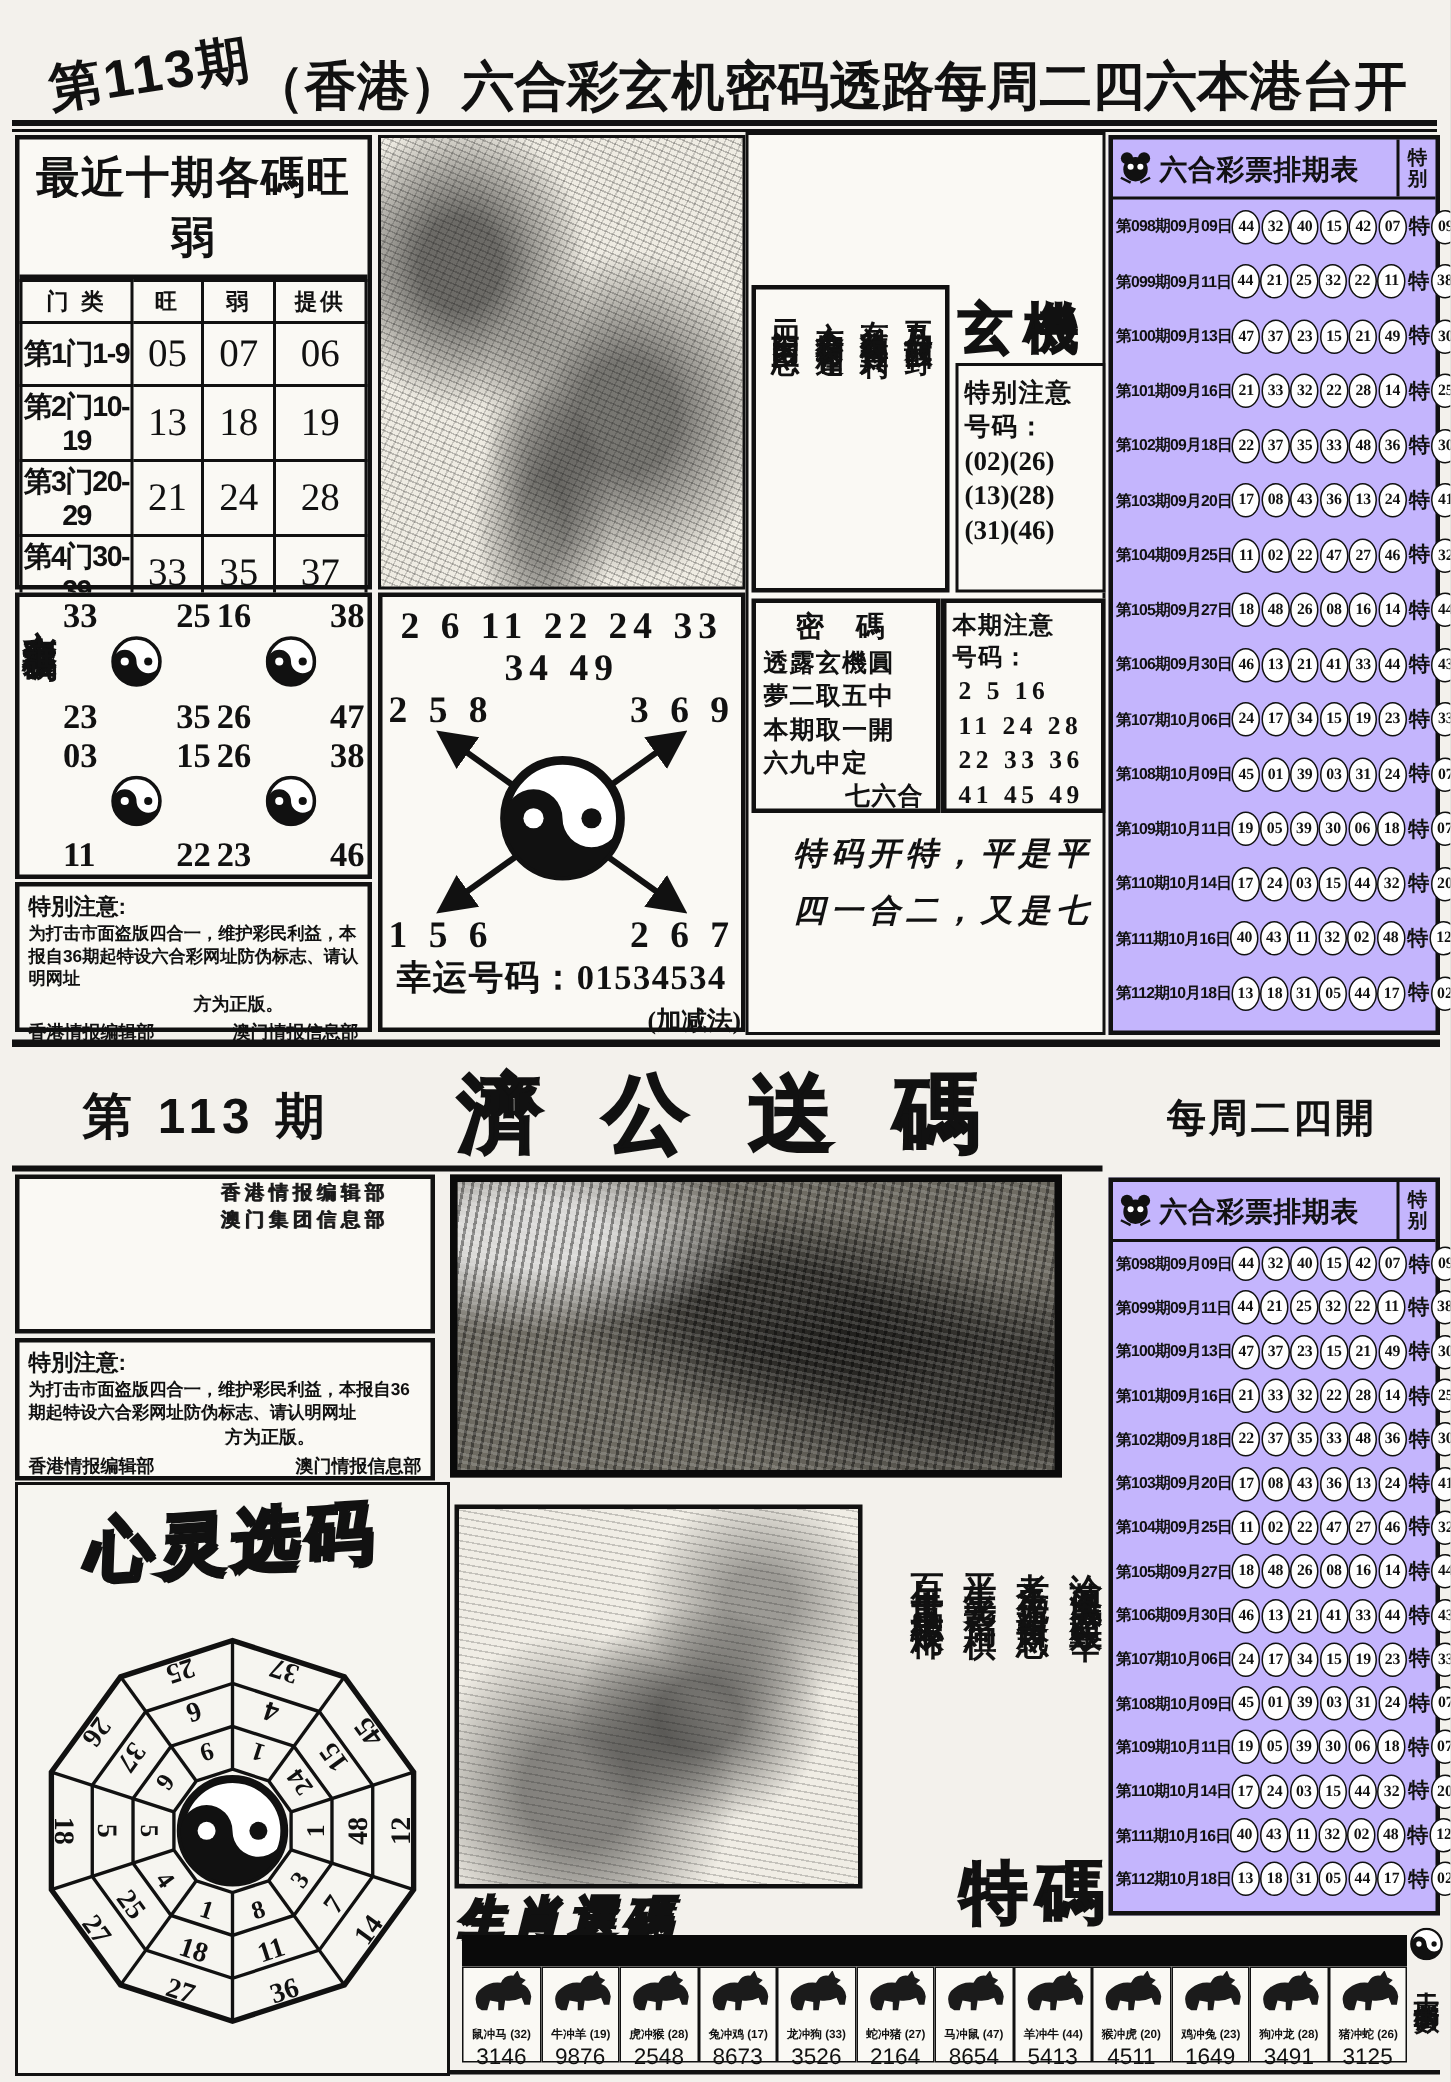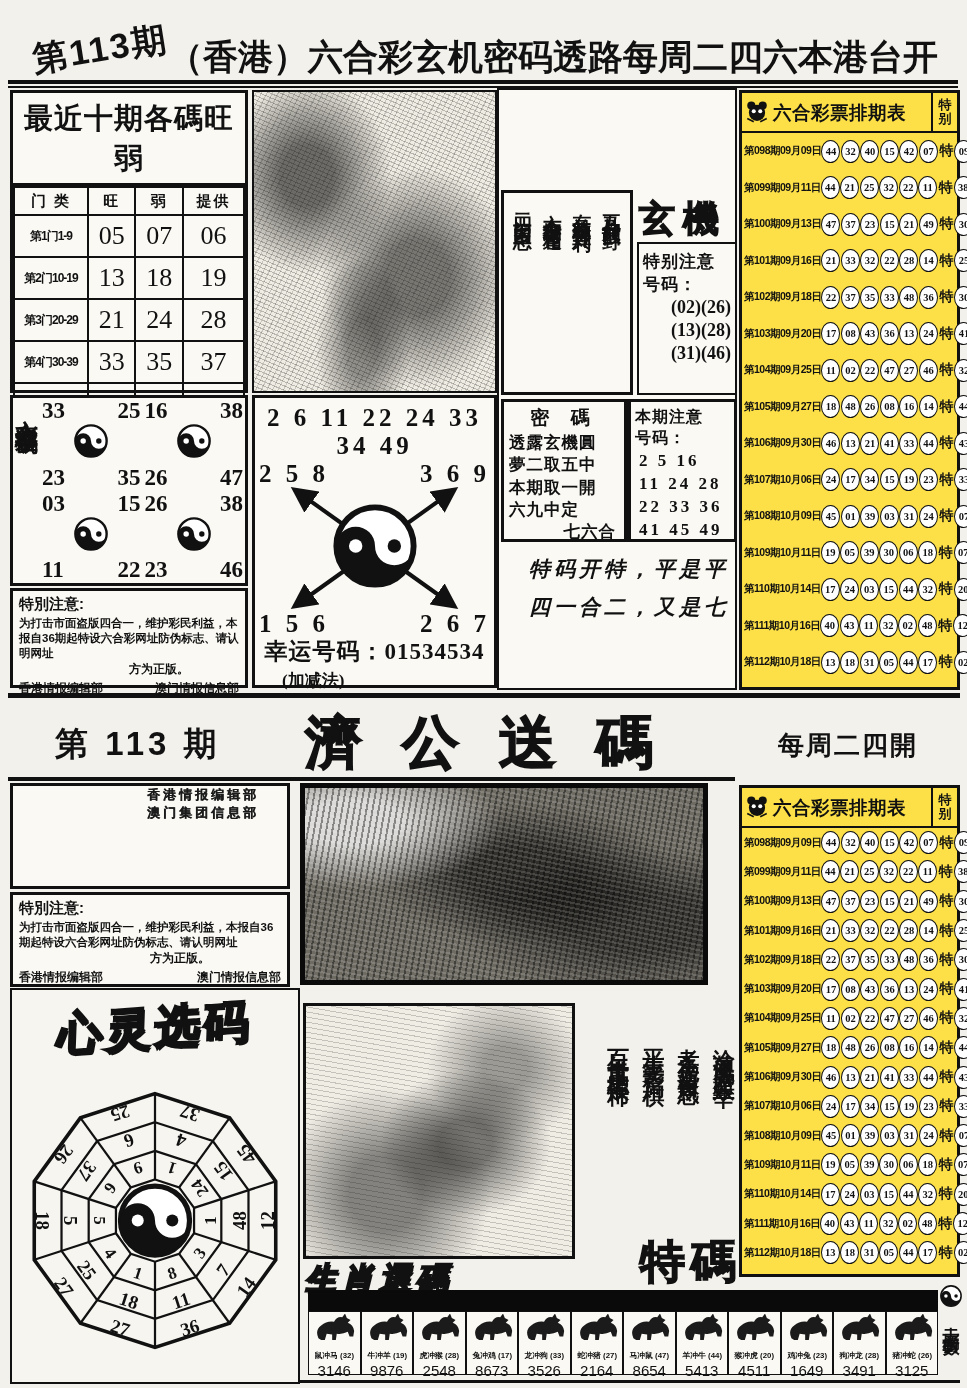--- a/index.html
+++ b/index.html
@@ -10,62 +10,62 @@
   .box{border:3px solid #111;background:#faf9f4;box-sizing:border-box;}
   .rule{background:#111;}
   
   .hdr-issue{font-size:35px;font-weight:900;transform:rotate(-9deg);letter-spacing:2px;white-space:nowrap;}
   .hdr-title{font-size:35px;font-weight:900;white-space:nowrap;letter-spacing:0px;}
   
   .hc-title{font-size:29px;font-weight:900;text-align:center;padding:6px 0 4px;border-bottom:3px solid #111;letter-spacing:1px;}
   table.hc{width:100%;border-collapse:collapse;}
   table.hc th,table.hc td{border:2.5px solid #111;text-align:center;padding:0;height:40px;}
   table.hc .colhead{font-size:15px;font-weight:900;height:26px;letter-spacing:2px;}
-  table.hc .rowlab{font-size:12px;font-weight:900;letter-spacing:-1px;width:72px;}
+  table.hc .rowlab{font-size:19px;font-weight:900;letter-spacing:-1px;width:72px;}
   table.hc td.num{font-size:26px;font-family:"Liberation Serif","DejaVu Serif",serif;}
   
   .lucky-wrap{display:flex;height:100%;}
   .lucky-title{writing-mode:vertical-rl;font-size:23px;font-weight:900;line-height:1;
                padding:4px 2px 0 2px;letter-spacing:2px;}
   .lucky-groups{flex:1;display:grid;grid-template-columns:1fr 1fr;grid-template-rows:1fr 1fr;}
   .lucky-group{position:relative;}
   .lucky-group span{position:absolute;font-size:23px;font-weight:bold;font-family:"Liberation Serif","DejaVu Serif",serif;}
   .lg-tl{left:2px;top:0;} .lg-tr{right:2px;top:0;} .lg-bl{left:2px;bottom:0;} .lg-br{right:2px;bottom:0;}
   .lucky-group .yy{position:absolute;left:50%;top:50%;transform:translate(-50%,-50%);}
   
   .notice-title{font-size:15px;font-weight:900;margin:4px 6px 2px;}
   .notice-body{font-size:11.5px;font-weight:bold;margin:0 6px;line-height:1.3;}
   .notice-line2{font-size:12px;font-weight:bold;text-align:center;margin-left:60px;}
   .notice-foot{display:flex;justify-content:space-between;font-size:12px;font-weight:900;margin:2px 6px;}
   
   .topnums{text-align:center;font-size:25px;font-weight:bold;letter-spacing:4px;margin-top:6px;}
   .arrowzone{position:relative;height:168px;margin-top:4px;}
   .corner{position:absolute;font-size:25px;font-weight:bold;letter-spacing:4px;}
   .luckyline{text-align:center;font-size:23px;font-weight:900;margin-top:4px;letter-spacing:1px;}
-  .method{text-align:left;font-size:17px;font-weight:bold;margin-top:2px;padding-left:27px;}
+  .method{text-align:right;font-size:17px;font-weight:bold;margin-top:2px;padding-left:27px;}
   
   .big-title{font-size:70px;font-weight:900;letter-spacing:6px;text-align:center;line-height:1;
              -webkit-text-stroke:2px #111;}
   .sub-title{font-size:36px;font-weight:900;letter-spacing:8px;-webkit-text-stroke:1.5px #111;}
   .vpoem{display:flex;flex-direction:row-reverse;justify-content:space-evenly;height:100%;padding:6px 2px;box-sizing:border-box;}
   .vpoem div{writing-mode:vertical-rl;font-size:19px;font-weight:900;letter-spacing:3px;
              font-family:"Liberation Serif","DejaVu Serif",serif;}
   .sp-title{font-size:17px;font-weight:900;margin:6px 4px 0;letter-spacing:1px;}
   .sp-row{font-size:18px;font-weight:bold;font-family:"Liberation Serif","DejaVu Serif",serif;
-          display:flex;justify-content:flex-end;padding:1px 4px;}
+          display:flex;justify-content:flex-start;padding:1px 4px;}
   .pw-title{font-size:19px;font-weight:900;text-align:center;letter-spacing:8px;margin-top:3px;}
   .pw-line{font-size:16.5px;font-weight:900;line-height:1.35;margin-left:5px;letter-spacing:1px;}
   .ti-title{font-size:16px;font-weight:900;margin:5px 4px 0;letter-spacing:1px;}
   .ti-row{font-size:17px;font-weight:bold;font-family:"Liberation Serif","DejaVu Serif",serif;
           padding:1.5px 8px;letter-spacing:3px;}
   .cp-title{font-size:25px;font-weight:900;margin:8px 8px 2px;}
   .cp-line{font-size:21px;font-weight:900;font-style:italic;margin:10px 0 0 30px;letter-spacing:4px;
            font-family:"Liberation Serif","DejaVu Serif",serif;}
   
-  .schedule{box-sizing:border-box;border:3px solid #111;background:#fde047;}
+  .schedule{box-sizing:border-box;border:3px solid #111;background:#c4b5fd;}
   .sched-head{display:flex;align-items:stretch;border-bottom:2.5px solid #111;height:38px;}
   .sched-head-main{flex:1;display:flex;align-items:center;gap:3px;padding-left:2px;}
   .sched-title{font-size:18.5px;font-weight:900;letter-spacing:0.5px;white-space:nowrap;}
   .sched-sp{width:24px;border-left:2.5px solid #111;display:flex;flex-direction:column;align-items:center;
             justify-content:center;font-size:13px;font-weight:900;line-height:1.05;}
   .sched-row{display:flex;align-items:center;padding-left:2px;}
   .sched-issue{width:86px;font-size:10.5px;font-weight:900;letter-spacing:-0.5px;white-space:nowrap;}
   .circ{display:inline-flex;align-items:center;justify-content:center;width:17px;height:21px;
         border:1.6px solid #111;border-radius:50%;font-size:10.5px;font-weight:bold;
         font-family:"Liberation Serif","DejaVu Serif",serif;background:#fff;margin-right:0.5px;flex:none;}

